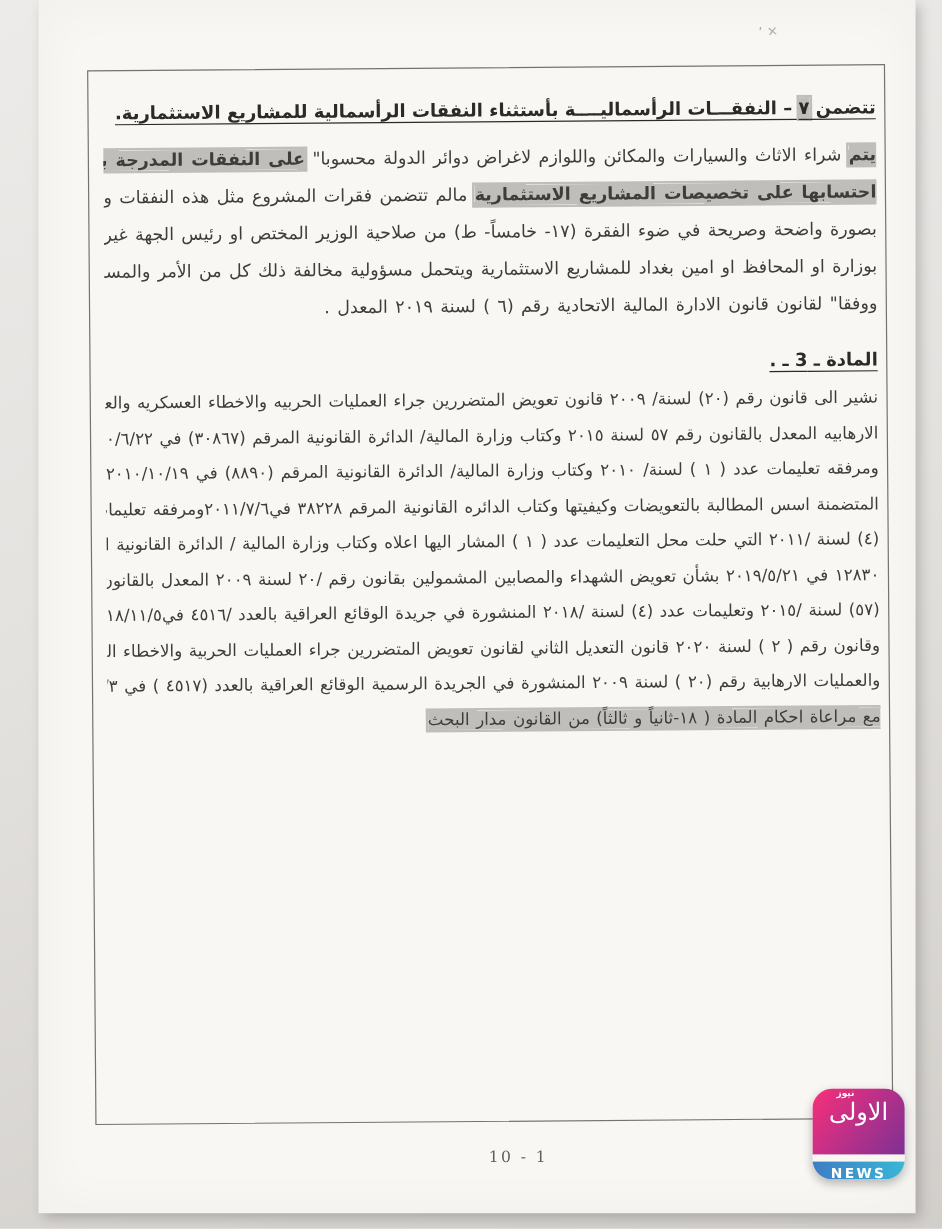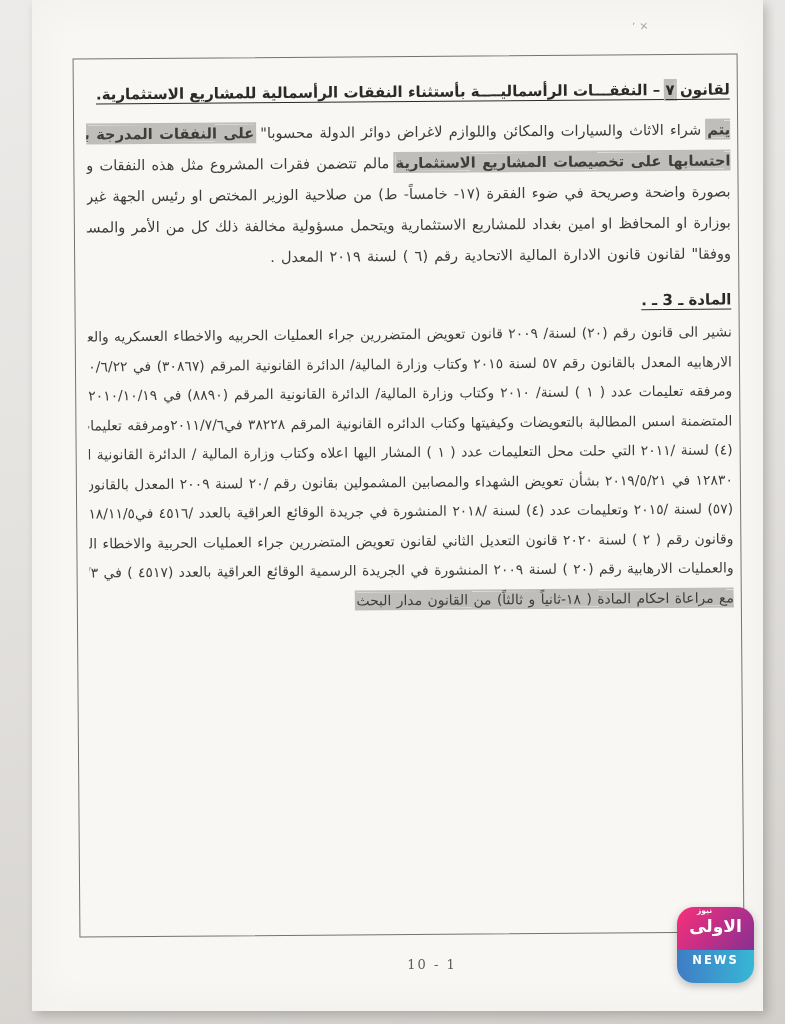--- a/index.html
+++ b/index.html
@@ -69,41 +69,41 @@
     position:absolute;left:0;right:0;top:0;bottom:21px;
     background:linear-gradient(128deg,#ef2f7c 8%,#b5308a 55%,#843092 95%);
     display:flex;flex-direction:column;align-items:center;justify-content:flex-start;
     color:#ffffff;
   }
   .logo-small{
     font-size:7.5px;font-weight:bold;line-height:8px;
     transform:translateX(-11px);
   }
   .logo-main{
-    font-size:17px;font-weight:bold;line-height:22px;letter-spacing:0;
+    font-size:20px;font-weight:normal;line-height:22px;letter-spacing:0;
   }
   .logo-strip{
-    position:absolute;left:0;right:0;bottom:0;height:33px;
+    position:absolute;left:0;right:0;bottom:0;height:15px;
     background:linear-gradient(90deg,#3f7cc5 0%,#38b7d6 100%);
     color:#ffffff;font-weight:bold;font-size:11.5px;line-height:21px;
     text-align:center;letter-spacing:2px;
   }
 </style>
 </head>
 <body>
 
 <div class="stage">
   <div class="paper">
 
     <div class="artifact">٬ ×</div>
 
     <div class="frame">
       <div class="content">
         <div class="doc-title t1">
-            <div class="line partial"><span>لقانون </span><span class="hl b">٧</span><span> – النفقـــات الرأسماليــــة بأستثناء النفقات الرأسمالية للمشاريع الاستثمارية.</span></div>
+            <div class="line partial"><span>تتضمن </span><span class="hl b">٧</span><span> – النفقـــات الرأسماليــــة بأستثناء النفقات الرأسمالية للمشاريع الاستثمارية.</span></div>
           </div>
         <div class="para p1">
             <div class="line"><span class="hl b">يتم</span><span> شراء الاثاث والسيارات والمكائن واللوازم لاغراض دوائر الدولة محسوبا" </span><span class="hl b">على النفقات المدرجة بهذا القانون ولايجوز</span></div>
             <div class="line"><span class="hl b">احتسابها على تخصيصات المشاريع الاستثمارية</span><span> مالم تتضمن فقرات المشروع مثل هذه النفقات ولحساب الجهة المستفيدة</span></div>
             <div class="line"><span>بصورة واضحة وصريحة في ضوء الفقرة (١٧- خامساً- ط) من صلاحية الوزير المختص او رئيس الجهة غير المرتبطة</span></div>
             <div class="line"><span>بوزارة او المحافظ او امين بغداد للمشاريع الاستثمارية ويتحمل مسؤولية مخالفة ذلك كل من الأمر والمسؤول عن الصرف</span></div>
             <div class="line partial"><span>ووفقا" لقانون قانون الادارة  المالية الاتحادية رقم (٦ ) لسنة ٢٠١٩  المعدل .</span></div>
           </div>
         <div class="doc-title t2">
             <div class="line partial"><span>المادة ـ 3 ـ .</span></div>

